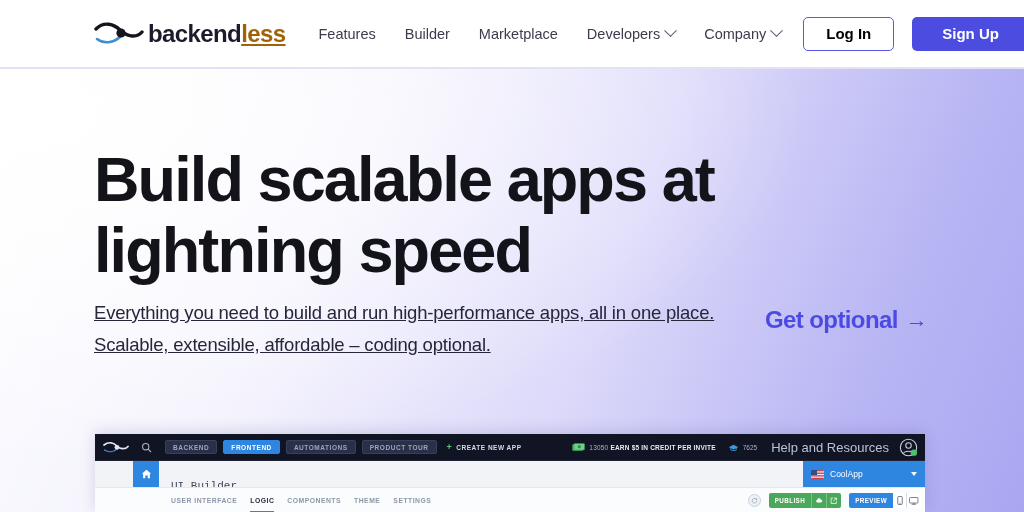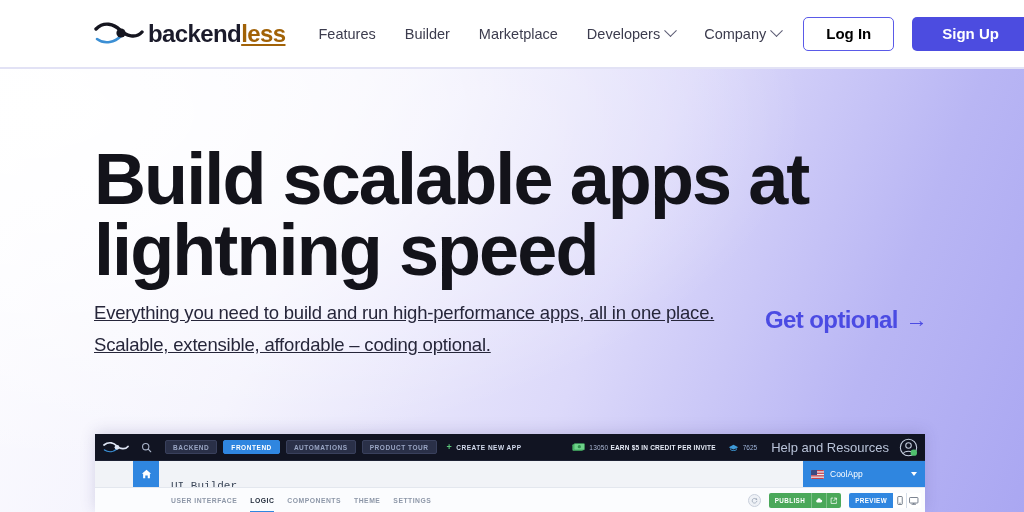--- a/index.html
+++ b/index.html
@@ -88,21 +88,21 @@
       radial-gradient(120% 130% at 4% 10%, rgba(255,255,255,0.98) 0%, rgba(255,255,255,0.55) 32%, rgba(255,255,255,0) 62%),
       linear-gradient(112deg, #fdfdff 0%, #f3f2fd 30%, #dcd9fa 58%, #b9b6f4 82%, #aaa7f2 100%);
     overflow: hidden;
   }
   .hero-inner { position: relative; width: 1024px; height: 443px; }
 
   .headline {
     position: absolute;
     left: 94px; top: 75px;
     width: 760px;
-    font-size: 72px;
+    font-size: 63px;
     line-height: 71px;
     font-weight: bold;
     letter-spacing: -1.9px;
     color: #13131a;
   }
   .subtext {
     position: absolute;
     left: 94px; top: 228px;
     width: 640px;
     font-size: 18.5px;

